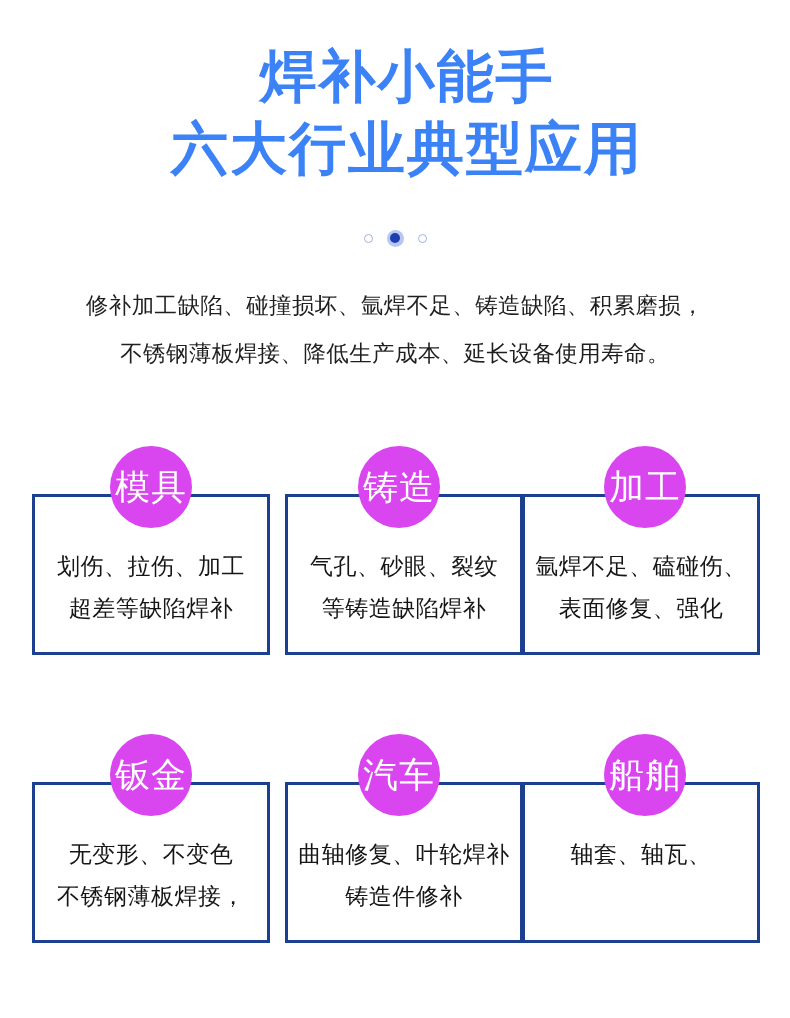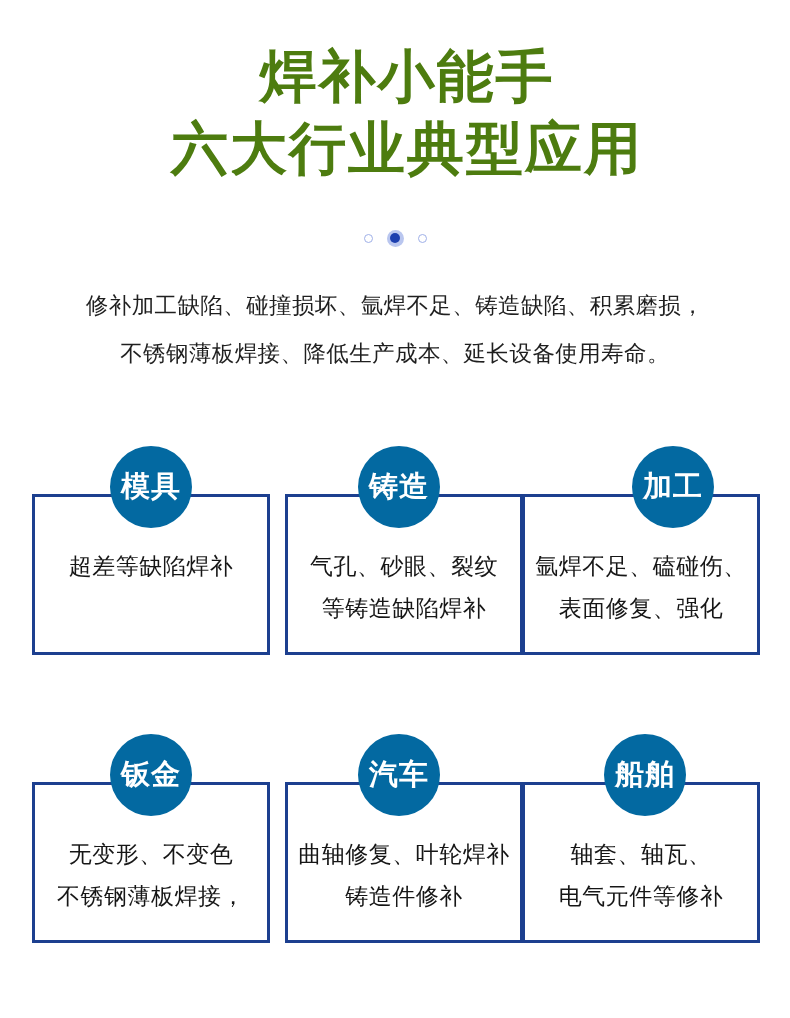--- a/index.html
+++ b/index.html
@@ -29,21 +29,21 @@
     top: 40px;
     left: 0;
     width: 790px;
     text-align: center;
   }
   .heading .line {
     font-size: 57px;
     line-height: 72px;
     font-weight: bold;
     letter-spacing: 2px;
-    color: #4d7c0f;
+    color: #3b82f6;
     white-space: nowrap;
     padding-left: 24px;
   }
 
   
   .dots {
     position: absolute;
     top: 228px;
     left: 0;
     width: 790px;
@@ -116,42 +116,42 @@
     color: #161616;
     letter-spacing: 0.5px;
     white-space: nowrap;
   }
 
   .badge {
     position: absolute;
     width: 82px;
     height: 82px;
     border-radius: 50%;
-    background: #0369a1;
+    background: #d946ef;
     color: #ffffff;
     display: flex;
     align-items: center;
     justify-content: center;
-    font-size: 29px;
-    font-weight: bold;
+    font-size: 35px;
+    font-weight: normal;
     letter-spacing: 1px;
     z-index: 5;
   }
 
   
   #card-1 { left: 32px;  top: 494px; width: 238px; height: 161px; }
   #card-2 { left: 285px; top: 494px; width: 238px; height: 161px; }
   #card-3 { left: 522px; top: 494px; width: 238px; height: 161px; }
   #card-4 { left: 32px;  top: 782px; width: 238px; height: 161px; }
   #card-5 { left: 285px; top: 782px; width: 238px; height: 161px; }
   #card-6 { left: 522px; top: 782px; width: 238px; height: 161px; }
 
   #badge-1 { left: 110px; top: 446px; }
   #badge-2 { left: 358px; top: 446px; }
-  #badge-3 { left: 632px; top: 446px; text-align: right; }
+  #badge-3 { left: 604px; top: 446px; text-align: right; }
   #badge-4 { left: 110px; top: 734px; }
   #badge-5 { left: 358px; top: 734px; }
   #badge-6 { left: 604px; top: 734px; text-align: center; }
 </style>
 </head>
 <body>
 
 <div class="page">
 
   <div class="heading">
@@ -165,20 +165,21 @@
     <span class="dot"></span>
   </div>
 
   <div class="subtitle">
     <div class="sline">修补加工缺陷、碰撞损坏、氩焊不足、铸造缺陷、积累磨损，</div>
     <div class="sline">不锈钢薄板焊接、降低生产成本、延长设备使用寿命。</div>
   </div>
 
   <div class="card" id="card-1">
     <div class="card-text">
+      <div class="tline">划伤、拉伤、加工</div>
       <div class="tline">超差等缺陷焊补</div>
     </div>
   </div>
   <div class="badge" id="badge-1">模具</div>
 
   <div class="card" id="card-2">
     <div class="card-text">
       <div class="tline">气孔、砂眼、裂纹</div>
       <div class="tline">等铸造缺陷焊补</div>
     </div>
@@ -205,18 +206,17 @@
     <div class="card-text">
       <div class="tline">曲轴修复、叶轮焊补</div>
       <div class="tline">铸造件修补</div>
     </div>
   </div>
   <div class="badge" id="badge-5">汽车</div>
 
   <div class="card" id="card-6">
     <div class="card-text">
       <div class="tline">轴套、轴瓦、</div>
-      <div class="tline">电气元件等修补</div>
     </div>
   </div>
   <div class="badge" id="badge-6">船舶</div>
 
 </div>
 
 </body></html>

